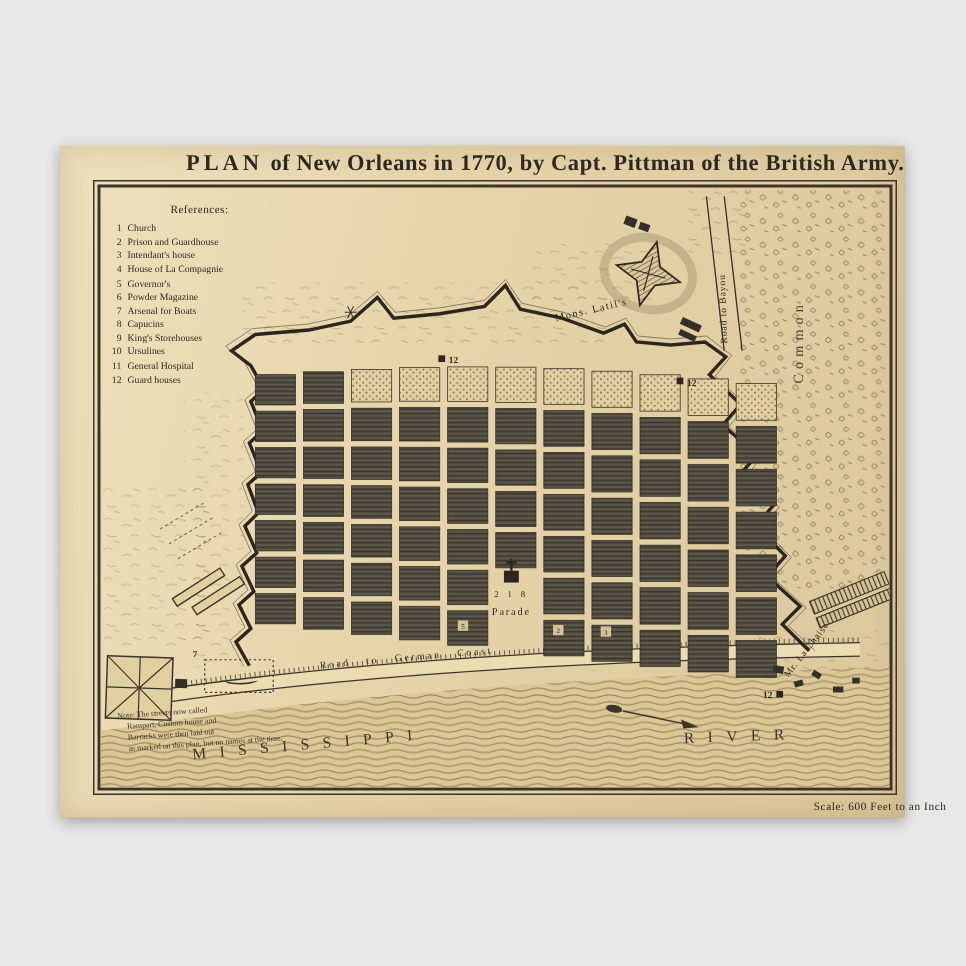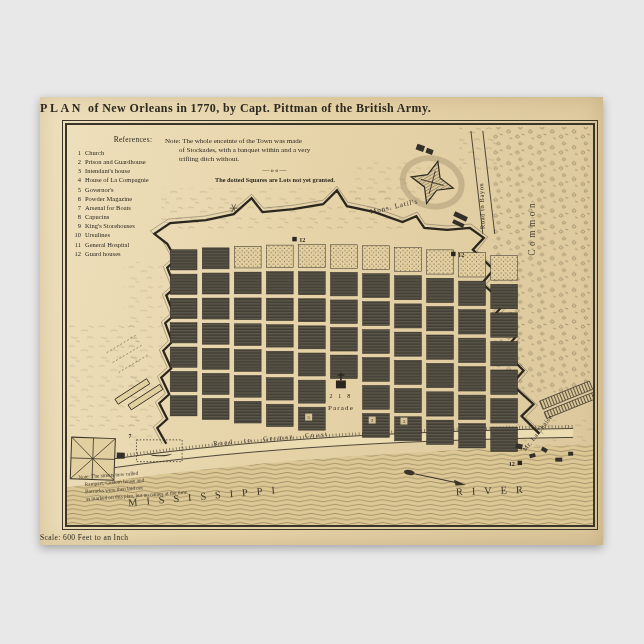--- a/index.html
+++ b/index.html
@@ -8,22 +8,22 @@
     background:var(--c-page_bg,#e8e8e8);
     font-family:"Liberation Serif",serif;
   }
   .poster{
     position:absolute;left:40px;top:97px;width:563px;height:448px;
     background:var(--c-paper,#e6d3a8);
     background-image:linear-gradient(105deg,rgba(255,250,230,.35) 0%,rgba(255,250,230,0) 45%,rgba(120,90,40,.10) 100%);
     box-shadow:0 3px 9px rgba(0,0,0,.30), inset 0 0 22px rgba(115,85,35,.20);
   }
   .poster-title{
-    position:absolute;left:0;top:4px;width:100%;text-align:left;
-    font-size:12px;font-weight:bold;color:var(--c-ink,#2d2920);
+    position:absolute;left:0;top:4px;width:100%;text-align:right;
+    font-size:15px;font-weight:bold;color:var(--c-ink,#2d2920);
     letter-spacing:.4px;white-space:nowrap;
   }
   .poster-title .plan-word{letter-spacing:2.6px;margin-right:5px;}
   .map-frame{
     position:absolute;left:22px;top:23px;width:536px;height:410px;
     border:1px solid #3b352a;box-sizing:border-box;
   }
   .map-frame-inner-line{
     position:absolute;inset:2px;border:2px solid #3b352a;box-sizing:border-box;
   }
@@ -33,22 +33,22 @@
   .overlay{position:absolute;color:var(--c-ink,#2d2920);}
   .references{left:4px;top:10px;width:124px;}
   .ref-heading{text-align:center;font-size:7.5px;font-weight:normal;letter-spacing:.3px;margin-bottom:4px;}
   .ref-row{display:flex;font-size:6.5px;line-height:9.15px;}
   .ref-num{width:10px;text-align:right;margin-right:4px;flex:none;}
   .note-block{left:98px;top:12px;width:220px;font-size:7px;line-height:9px;}
   .note-block .indent{padding-left:14px;}
   .note-divider{text-align:center;font-size:7px;line-height:8px;margin-top:2px;letter-spacing:1px;}
   .note-dotted{text-align:center;font-size:6.3px;font-weight:bold;margin-top:1px;}
   .scale-note{
-    position:absolute;left:0;top:436px;width:100%;text-align:left;
-    font-size:7.5px;color:var(--c-ink,#2d2920);letter-spacing:.4px;
+    position:absolute;left:0;top:436px;width:100%;text-align:right;
+    font-size:7.5px;color:var(--c-ink,#2d2920);letter-spacing:.4px;padding-left:28px;
   }
 </style>
 </head>
 <body>
 
 <div class="poster">
 
   <div class="poster-title">
     <span class="plan-word">PLAN</span><span>of New Orleans in 1770, by Capt. Pittman of the British Army.</span>
   </div>
@@ -350,25 +350,18 @@
               <span class="ref-num">11</span>
               <span>General Hospital</span>
             </div>
             <div class="ref-row">
               <span class="ref-num">12</span>
               <span>Guard houses</span>
             </div>
           </div>
       </div>
 
-      <div class="overlay note-block">
-        <div>Note: The whole enceinte of the Town was made</div>
-        <div class="indent">of Stockades, with a banquet within and a very</div>
-        <div class="indent">trifling ditch without.</div>
-        <div class="note-divider">—»«—</div>
-        <div class="note-dotted">The dotted Squares are Lots not yet granted.</div>
-      </div>
 
     </div>
   </div>
 
   <div class="scale-note">Scale: 600 Feet to an Inch</div>
 </div>
 
 </body></html>

